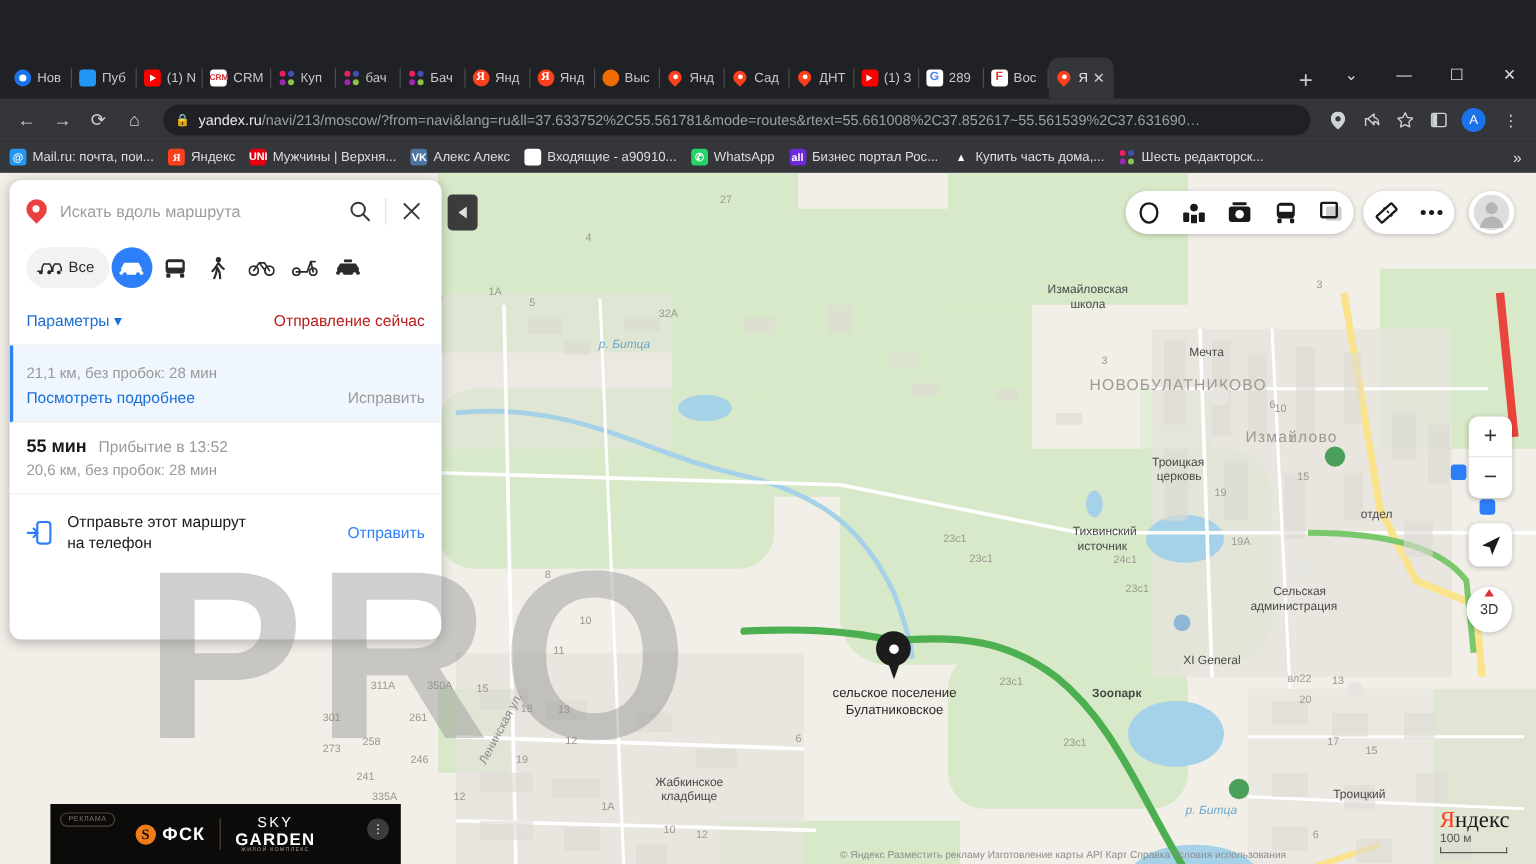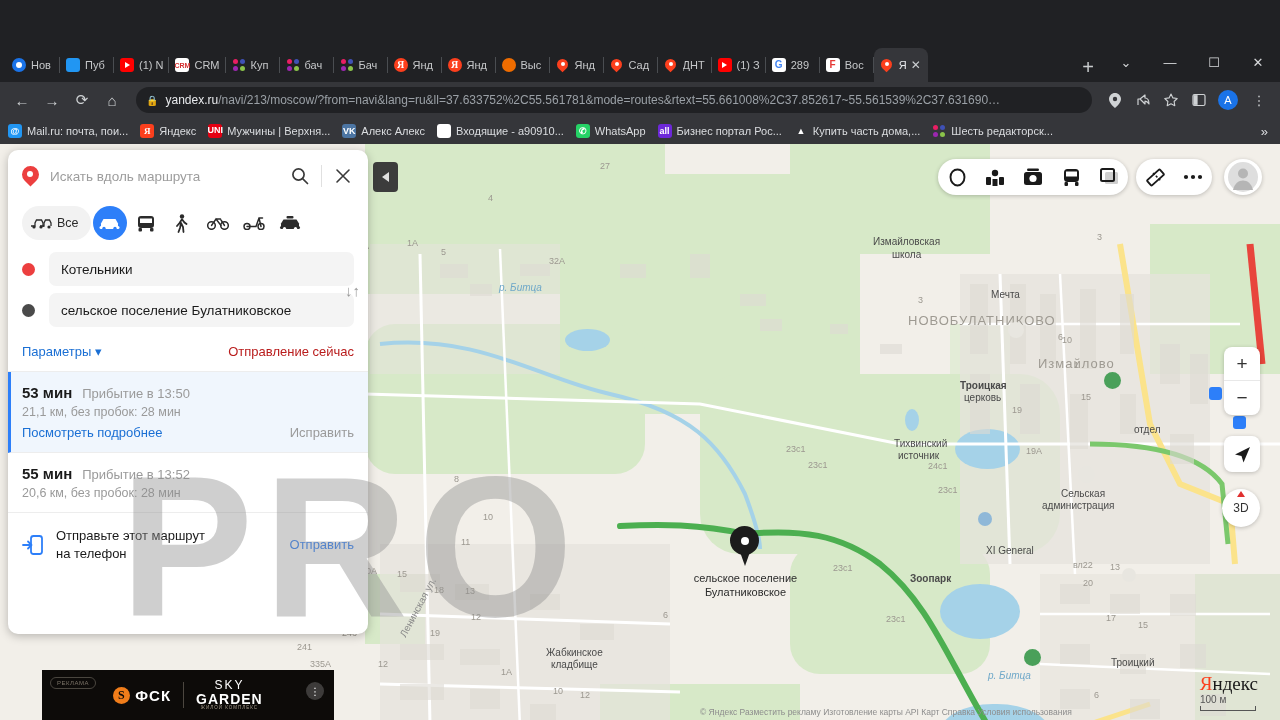--- a/index.html
+++ b/index.html
@@ -544,21 +544,21 @@
         </g>
       </svg>
     </div>
 
     <div id="map-labels">
         <div class="maplabel poi" style="left: 873px; top: 92px;">Измайловская</div>
         <div class="maplabel poi" style="left: 892px; top: 105px;">школа</div>
         <div class="maplabel poi" style="left: 991px; top: 145px;">Мечта</div>
         <div class="maplabel town" style="left: 908px; top: 169px;">НОВОБУЛАТНИКОВО</div>
         <div class="maplabel town" style="left: 1038px; top: 212px;">Измайлово</div>
-        <div class="maplabel poi" style="left: 960px; top: 236px; font-weight: bold;">Троицкая</div>
+        <div class="maplabel poi" style="left: 960px; top: 236px;">Троицкая</div>
         <div class="maplabel poi" style="left: 964px; top: 248px;">церковь</div>
         <div class="maplabel poi" style="left: 894px; top: 294px;">Тихвинский</div>
         <div class="maplabel poi" style="left: 898px; top: 306px;">источник</div>
         <div class="maplabel poi" style="left: 1061px; top: 344px;">Сельская</div>
         <div class="maplabel poi" style="left: 1042px; top: 356px;">администрация</div>
         <div class="maplabel poi" style="left: 910px; top: 429px; font-weight: bold;">Зоопарк</div>
         <div class="maplabel poi" style="left: 986px; top: 401px;">XI General</div>
         <div class="maplabel poi" style="left: 546px; top: 503px;">Жабкинское</div>
         <div class="maplabel poi" style="left: 551px; top: 515px;">кладбище</div>
         <div class="maplabel poi" style="left: 1111px; top: 513px;">Троицкий</div>
@@ -805,43 +805,28 @@
         <svg width="22" height="15" viewBox="0 0 22 15">
             <rect x="7.5" y="0" width="7" height="2.6" rx="1" fill="#2b2b2b"></rect>
             <path d="M2 11h18V7.5L17.5 3.5h-13L2 7.5z" fill="#2b2b2b"></path>
             <rect x="1" y="10" width="20" height="3" rx="1.5" fill="#2b2b2b"></rect>
             <circle cx="5.5" cy="12.5" r="1.6" fill="#fff"></circle>
             <circle cx="16.5" cy="12.5" r="1.6" fill="#fff"></circle>
           </svg>
       </div>
     </div>
 
-    <div class="routes-inputs">
-      <div class="rrow">
-        <div class="rdot start"></div>
-        <div class="rfield">Котельники</div>
-      </div>
-      <div class="rrow">
-        <div class="rdot end"></div>
-        <div class="rfield">сельское поселение Булатниковское</div>
-      </div>
-      <div class="swapbtn">↓↑</div>
-    </div>
 
 
     <div class="paramsrow">
       <span class="plink">Параметры ▾</span>
       <span class="pgray">Отправление сейчас</span>
     </div>
 
     <div class="routeopt selected">
-      <div class="ropthead">
-        <b>53 мин</b>
-        <span>Прибытие в 13:50</span>
-      </div>
       <div class="roptsub">21,1 км, без пробок: 28 мин</div>
       <div class="roptfoot">
         <span class="blue">Посмотреть подробнее</span>
         <span class="gray">Исправить</span>
       </div>
     </div>
 
     <div class="routeopt">
       <div class="ropthead">
         <b>55 мин</b>

